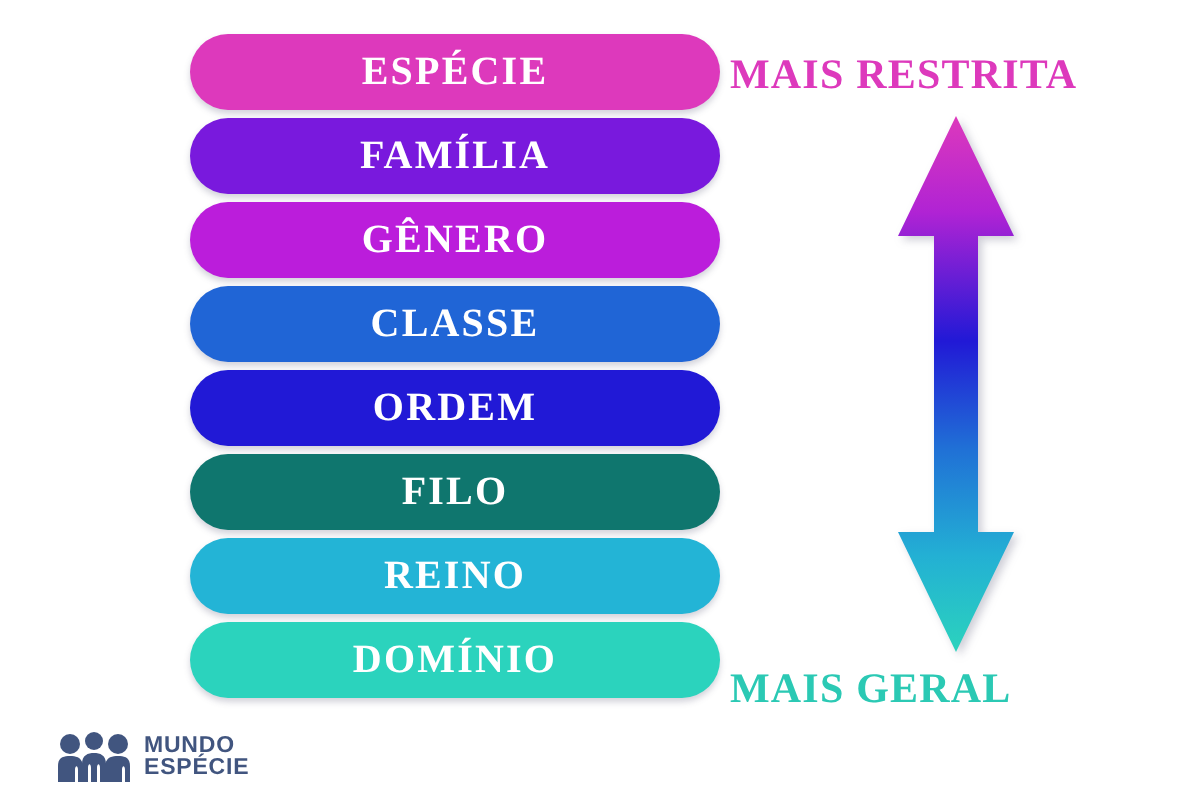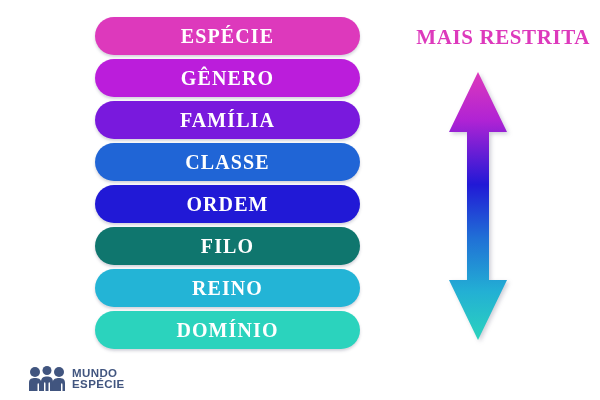--- a/index.html
+++ b/index.html
@@ -50,21 +50,21 @@
 
   
   .scale {
     position: absolute;
     left: 365px;
     top: 17px;
     width: 225px;
     height: 338px;
     display: flex;
     flex-direction: column;
-    align-items: flex-end;
+    align-items: flex-start;
   }
   .scale-caption {
     font-family: "Liberation Serif", serif;
     font-weight: bold;
     font-size: 21px;
     letter-spacing: 0.6px;
     white-space: nowrap;
     line-height: 1;
   }
   .scale-caption.top {
@@ -115,26 +115,26 @@
 <body>
 
 <div id="infographic">
 
   <div class="ranks">
 
     <div class="rank-bar" style="background:#dd39bc">
       <span class="rank-label">ESPÉCIE</span>
     </div>
 
+    <div class="rank-bar" style="background:#7919dd">
+      <span class="rank-label">FAMÍLIA</span>
+    </div>
+
     <div class="rank-bar" style="background:#bb1ddb">
       <span class="rank-label">GÊNERO</span>
-    </div>
-
-    <div class="rank-bar" style="background:#7919dd">
-      <span class="rank-label">FAMÍLIA</span>
     </div>
 
     <div class="rank-bar" style="background:#2065d6">
       <span class="rank-label">CLASSE</span>
     </div>
 
     <div class="rank-bar" style="background:#2119d6">
       <span class="rank-label">ORDEM</span>
     </div>
 
@@ -175,20 +175,21 @@
                  L62 210
                  L33 270
                  L4 210
                  L22 210
                  L22 62
                  L4 62
                  Z" fill="url(#arrowGrad)"></path>
       </svg>
     </div>
 
+    <div class="scale-caption bottom" style="color:#2bc9b4">MAIS GERAL</div>
 
   </div>
 
   <div class="logo">
     <svg class="logo-mark" width="38" height="26" viewBox="0 0 38 26">
       <circle cx="7" cy="6" r="5" fill="#41557f"></circle>
       <circle cx="19" cy="4.5" r="4.5" fill="#41557f"></circle>
       <circle cx="31" cy="6" r="5" fill="#41557f"></circle>
       <path d="M1 25
                L1 17

